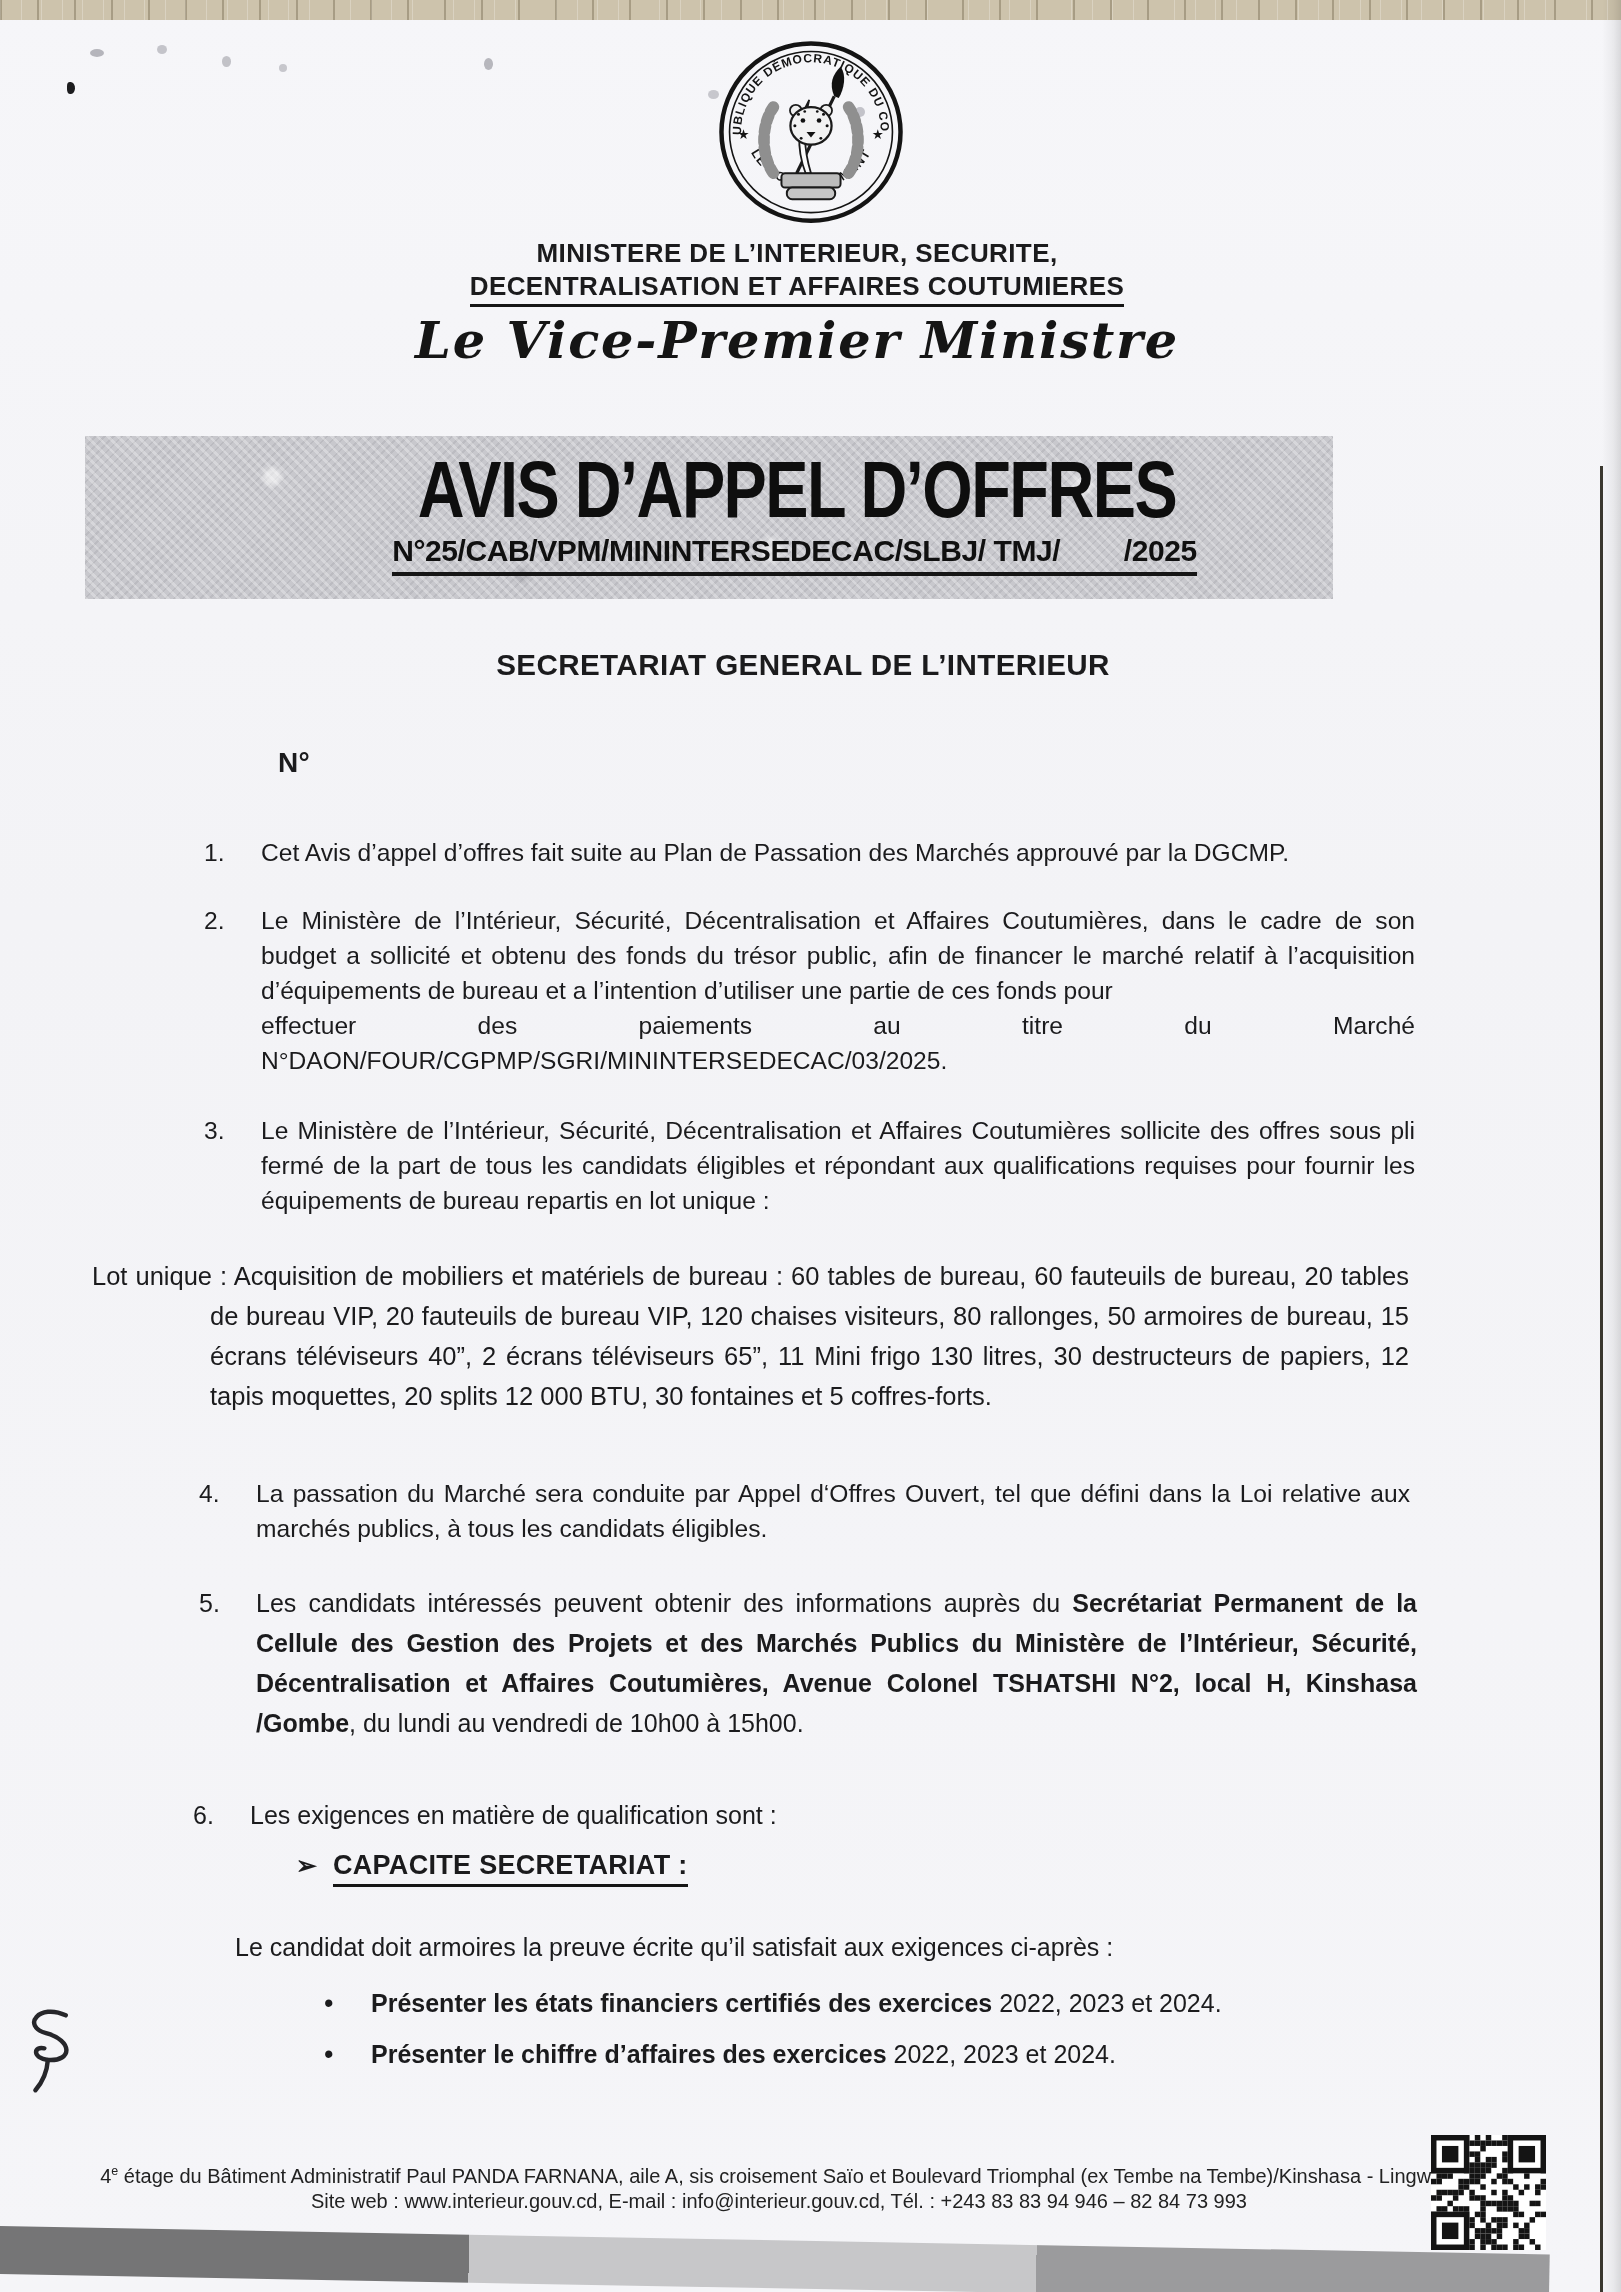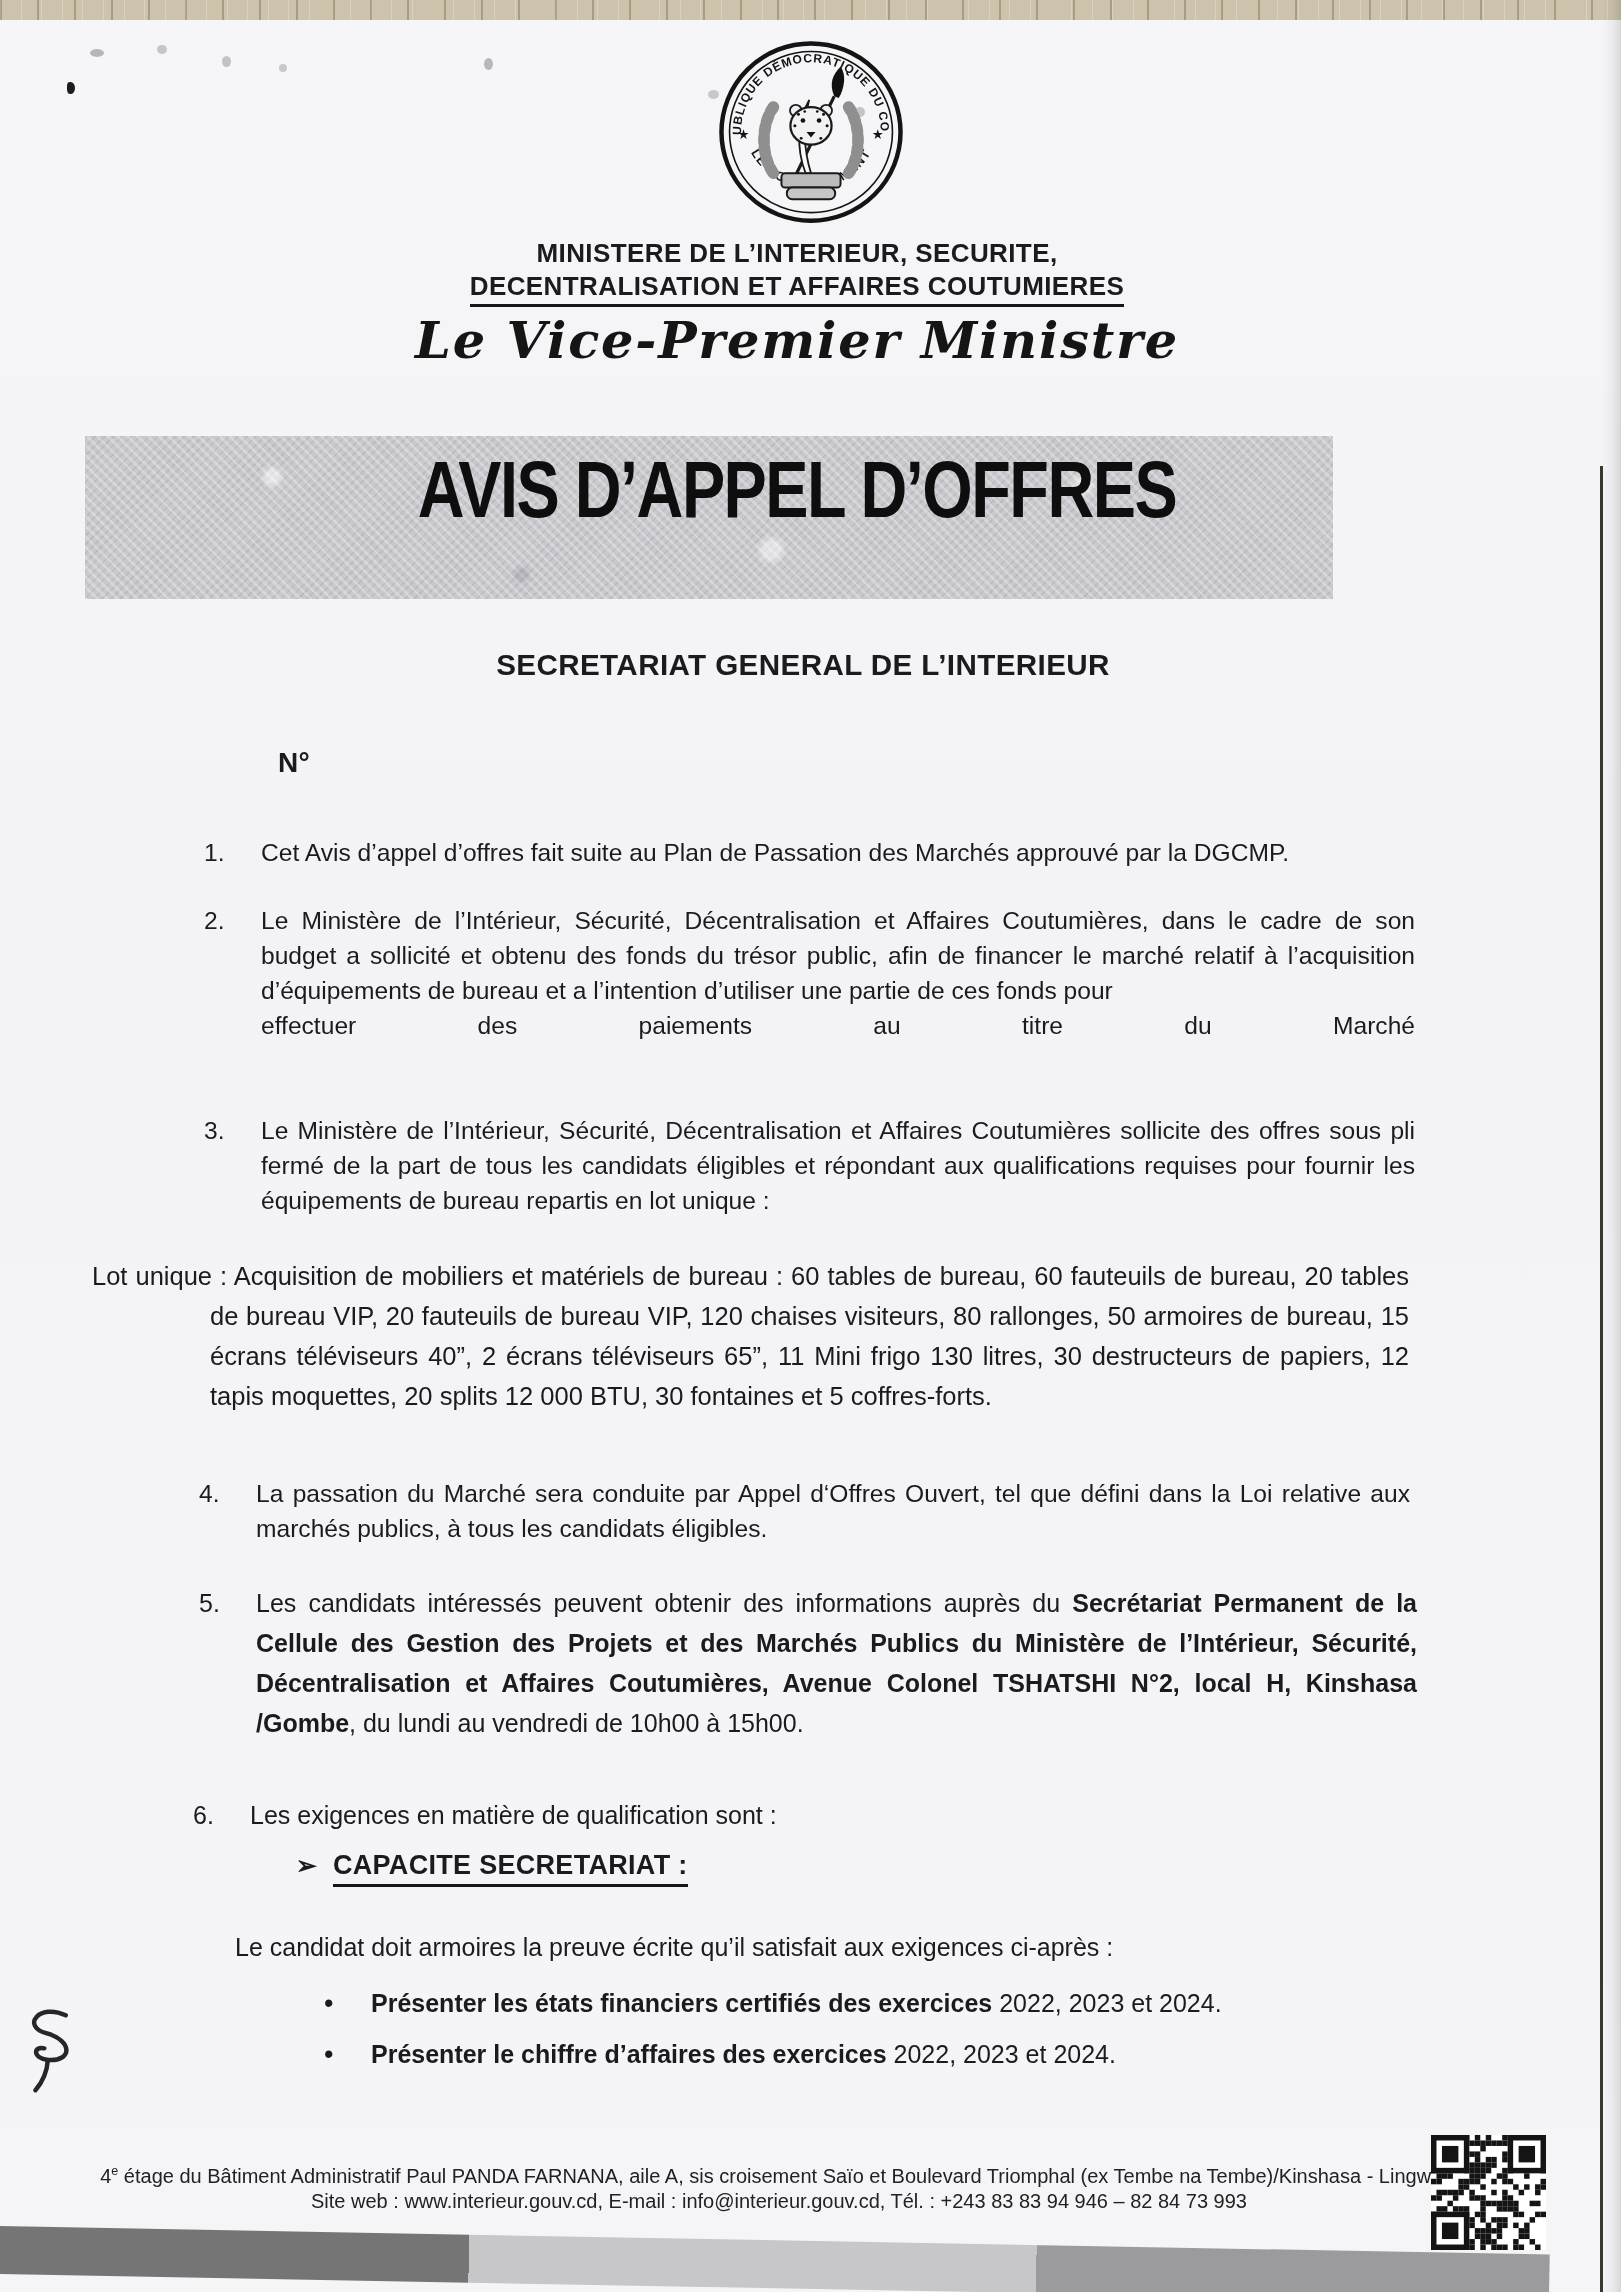--- a/index.html
+++ b/index.html
@@ -140,37 +140,39 @@
       <rect x="79" y="166" width="54" height="13" rx="6" fill="#c6c6c6" stroke="#1a1a1a" stroke-width="2.2"></rect>
     </g>
   </svg>
 
   <div class="ministry1">MINISTERE DE L’INTERIEUR, SECURITE,</div>
   <div class="ministry2"><span>DECENTRALISATION ET AFFAIRES COUTUMIERES</span></div>
   <div class="script-line">Le Vice-Premier Ministre</div>
 
   <div class="band"></div>
   <div class="doc-title">AVIS D’APPEL D’OFFRES</div>
+  <div class="doc-ref"><span>N°25/CAB/VPM/MININTERSEDECAC/SLBJ/ TMJ/&nbsp;&nbsp;&nbsp;&nbsp;&nbsp;&nbsp;&nbsp;&nbsp;/2025</span></div>
 
   <div class="subtitle">SECRETARIAT GENERAL DE L’INTERIEUR</div>
 
   <div class="aaon">
     <span>N°</span>
   </div>
 
   <div class="item i1">
     <span>1.</span>
     <span class="txt">Cet Avis d’appel d’offres fait suite au Plan de Passation des Marchés approuvé par la DGCMP.</span>
   </div>
 
   <div class="item i2">
     <span>2.</span>
     <span class="txt">
       <span>Le Ministère de l’Intérieur, Sécurité, Décentralisation et Affaires Coutumières, dans le cadre de son budget a sollicité et obtenu des fonds du trésor public, afin de financer le marché relatif à l’acquisition d’équipements de bureau et a l’intention d’utiliser une partie de ces fonds pour</span>
       <span class="stretch" style="display:block;">effectuer des paiements au titre du Marché</span>
+      <span class="nowrap" style="display:block;">N°DAON/FOUR/CGPMP/SGRI/MININTERSEDECAC/03/2025.</span>
     </span>
   </div>
 
   <div class="item i3">
     <span>3.</span>
     <span class="txt">Le Ministère de l’Intérieur, Sécurité, Décentralisation et Affaires Coutumières sollicite des offres sous pli fermé de la part de tous les candidats éligibles et répondant aux qualifications requises pour fournir les équipements de bureau repartis en lot unique :</span>
   </div>
 
   <div class="lot">
     <span>Lot unique :</span><span> Acquisition de mobiliers et matériels de bureau : 60 tables de bureau, 60 fauteuils de bureau, 20 tables de bureau VIP, 20 fauteuils de bureau VIP, 120 chaises visiteurs, 80 rallonges, 50 armoires de bureau, 15 écrans téléviseurs 40”, 2 écrans téléviseurs 65”, 11 Mini frigo 130 litres, 30 destructeurs de papiers, 12 tapis moquettes, 20 splits 12 000 BTU, 30 fontaines et 5 coffres-forts.</span>

